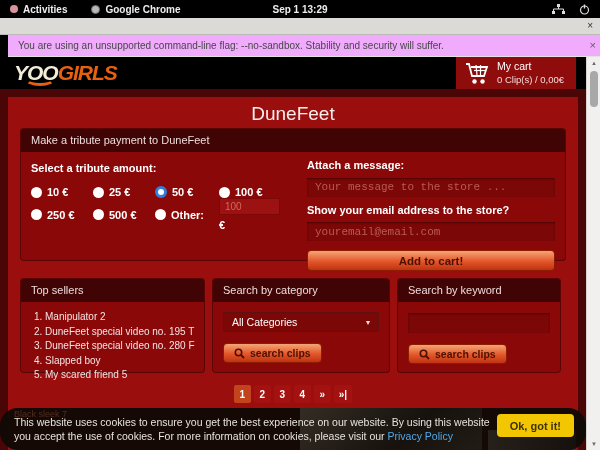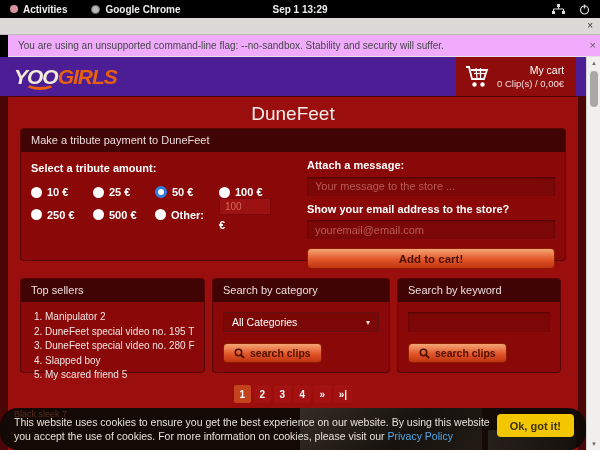--- a/index.html
+++ b/index.html
@@ -39,22 +39,22 @@
   .scrollbar { position: absolute; right: 0; top: 0; width: 14px; height: 393px;
     background: #f1f0ee; border-left: 1px solid #d6d5d2; z-index: 9; }
   .scrollbar .arr { position: absolute; left: 0; width: 14px; height: 12px; text-align: center;
     font-size: 6px; color: #6a6a6a; line-height: 12px; }
   .scrollbar .arr.up { top: 0; }
   .scrollbar .arr.down { bottom: 0; }
   .scrollbar .thumb { position: absolute; left: 3px; top: 14px; width: 8px; height: 36px;
     background: #a8a8a8; border-radius: 4px; }
 
   
-  .siteheader { position: absolute; left: 0; top: 0; width: 586px; height: 39px;
-    background: #4c1d95; display: flex; align-items: center; text-align: right; }
+  .siteheader { position: absolute; left: 0; top: 0; width: 586px; height: 32px;
+    background: #000000; display: flex; align-items: center; }
   .logo { position: relative; margin-left: 14px; font-size: 21px; font-weight: bold;
     font-style: italic; letter-spacing: -1px; white-space: nowrap; }
   .logo .p1 { color: #f3ecd9; }
   .logo .p2 { color: #e8610e; }
   .logo .smile { position: absolute; left: 11px; top: 12px; width: 30px; height: 13px;
     border: 3px solid transparent; border-bottom: 3px solid #e8610e; border-radius: 50%; }
   .nav { display: flex; gap: 22px; margin-left: 20px; font-size: 10.5px; color: #fff; }
   .nav span { cursor: pointer; }
   .cart { position: absolute; right: 10px; top: 0; bottom: 0; width: 120px;
     background: #8e0c0c; display: flex; align-items: center; gap: 8px; padding-left: 9px; }
@@ -75,29 +75,29 @@
   .mainbody { display: flex; padding: 7px 10px 0 10px; }
   .lcol { width: 262px; }
   .flabel { font-size: 11px; font-weight: bold; color: #fff; }
   .lcol .flabel { margin: 3px 0 12px 0; }
   .radgrid { display: grid; grid-template-columns: 62px 62px 64px 70px; 
     font-size: 11px; font-weight: bold; color: #fff; }
   .ropt { display: flex; align-items: center; gap: 5px; white-space: nowrap; }
   .radio { width: 11px; height: 11px; border-radius: 50%; background: #fff; flex: 0 0 auto; }
   .radio.sel { width: 12px; height: 12px; background: #fff; border: 3.5px solid #2f7fe0; }
   .othercell { display: flex; flex-direction: column; gap: 4px; }
-  .otherinput { width: 52px; height: 17px; background: #9c1212; border: 1px solid #7c0808;
+  .otherinput { width: 61px; height: 17px; background: #9c1212; border: 1px solid #7c0808;
     color: #d06a5a; font-size: 10px; padding: 0 5px; font-family: "Liberation Sans", sans-serif; }
   .eurosym { font-size: 11px; font-weight: bold; color: #fff; }
 
   .rcol { flex: 1; padding-left: 14px; }
   .rcol .flabel { margin-bottom: 5px; }
   .field { width: 100%; height: 19px; background: #7c0707; border: none;
     box-shadow: inset 0 1px 2px rgba(0,0,0,0.4); color: #c46a60; font-size: 11px;
-    padding: 0 8px; margin-bottom: 7px; font-family: Liberation Sans, sans-serif; }
+    padding: 0 8px; margin-bottom: 7px; font-family: Liberation Mono, monospace; }
   .field::placeholder { color: #b85c55; opacity: 1; }
   .btn-orange { display: inline-flex; align-items: center; justify-content: center; gap: 5px;
     background: linear-gradient(#f5a575, #e2562a 55%, #c03312); border: 1px solid #8e1c00;
     border-radius: 4px; color: #4d1000; font-weight: bold; cursor: pointer;
     font-family: "Liberation Sans", sans-serif; }
   .addbtn { width: 100%; height: 21px; font-size: 11.5px; margin-top: 2px; }
 
   .botrow { position: absolute; left: 12px; top: 181px; display: flex; gap: 7px; }
   .tpanel { height: 95px; }
   .tp1 { width: 185px; } .tp2 { width: 178px; } .tp3 { width: 164px; }

